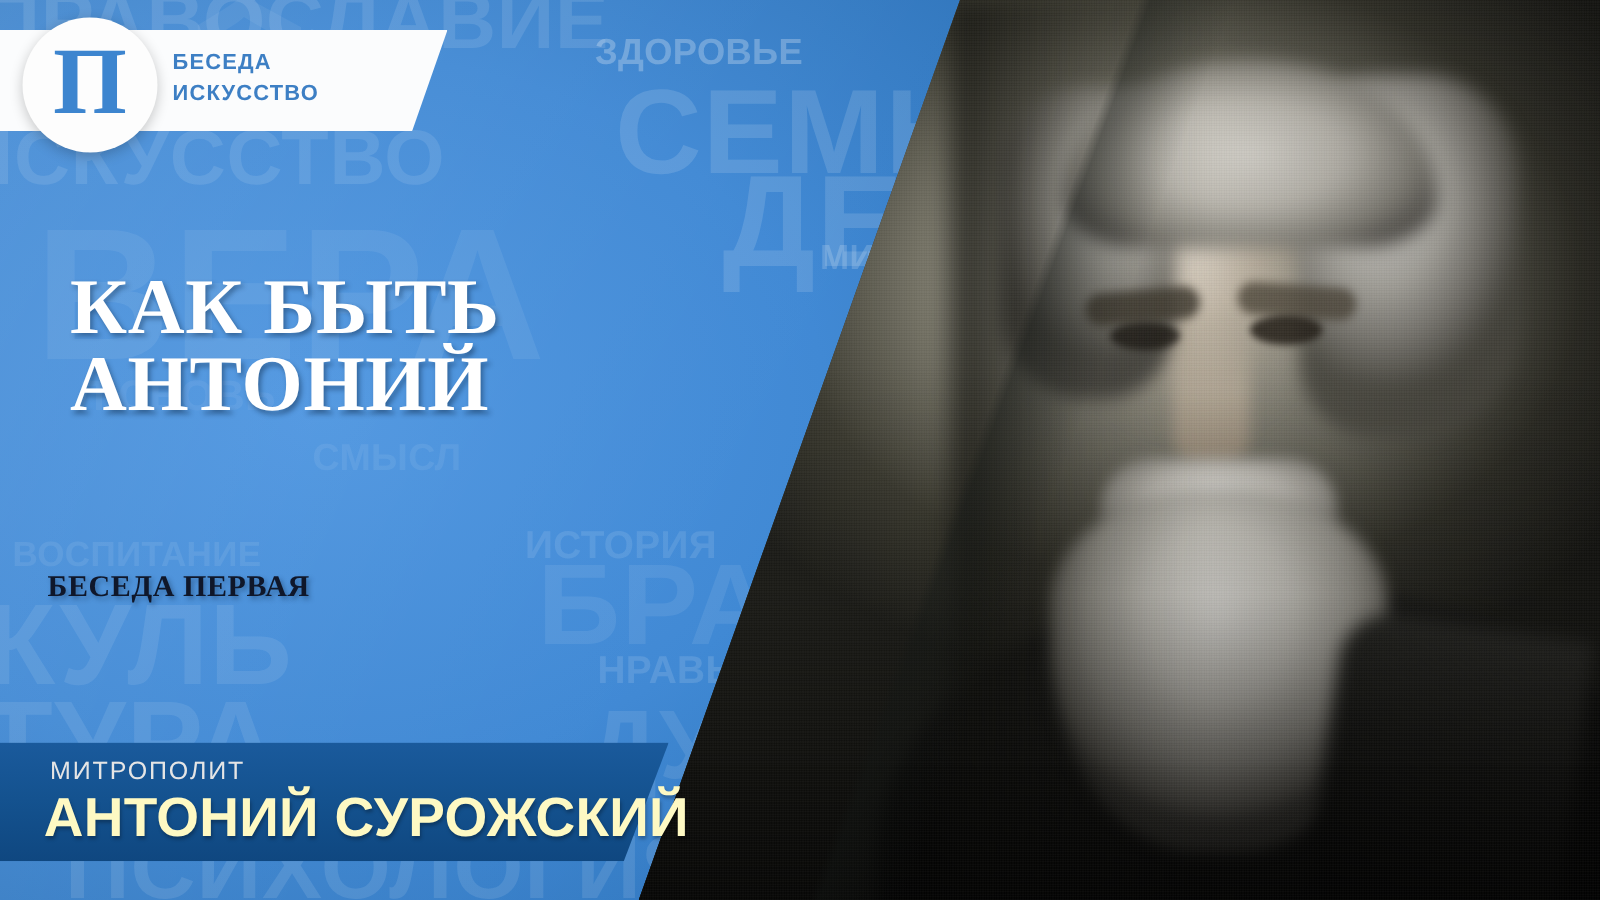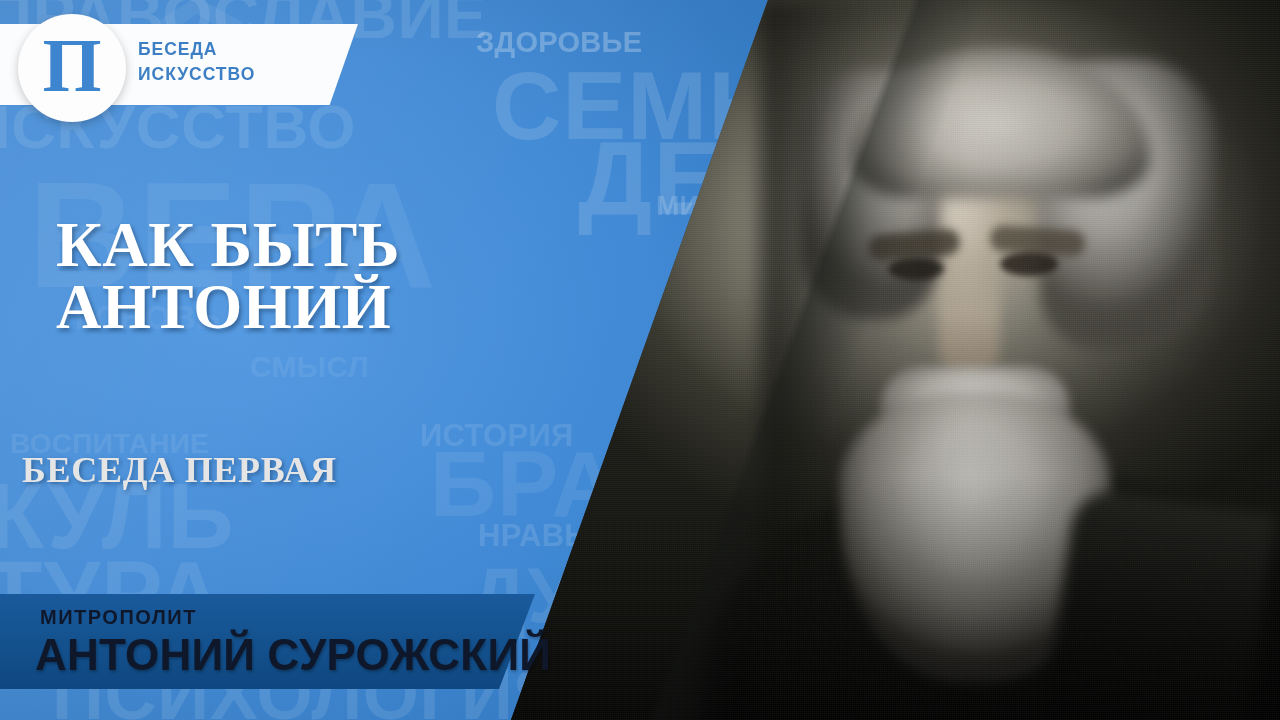--- a/index.html
+++ b/index.html
@@ -274,53 +274,53 @@
     font-weight: 700;
     font-size: 63px;
     line-height: 62px;
     color: #ffffff;
     letter-spacing: 0.008em;
     text-shadow: 2px 3px 4px rgba(12,38,68,0.45);
     white-space: nowrap;
   }
   .subtitle {
     position: absolute;
-    left: 22px; top: 452px;
+    left: 38px; top: 452px;
     font-family: "Liberation Serif", serif;
     font-weight: 700;
-    font-size: 36px;
+    font-size: 24px;
     line-height: 36px;
-    color: #e5e5e5;
+    color: #0f172a;
     letter-spacing: 0.02em;
     text-shadow: 2px 2px 4px rgba(12,38,68,0.40);
     white-space: nowrap;
   }
 
   
   .ribbon {
     position: absolute;
     left: -10px; top: 594px;
     width: 545px; height: 95px;
     background: linear-gradient(180deg, #1a5a9c 0%, #14528f 48%, #0f4780 100%);
     clip-path: polygon(0 0, 100% 0, 93.4% 100%, 0 100%);
     box-shadow: 0 2px 8px rgba(0,0,0,0.22);
   }
   .ribbon-kicker {
     position: absolute;
     left: 40px; top: 606px;
-    color: #0f172a;
-    font-weight: 700;
+    color: #e5e5e5;
+    font-weight: 400;
     font-size: 20px;
     letter-spacing: 0.075em;
     white-space: nowrap;
   }
   .ribbon-name {
     position: absolute;
     left: 35px; top: 630px;
-    color: #0f172a;
+    color: #fef9c3;
     font-weight: 700;
     font-size: 44px;
     line-height: 50px;
     letter-spacing: 0.005em;
     white-space: nowrap;
     text-shadow: 1px 2px 3px rgba(0,0,0,0.28);
   }
 </style>
 </head>
 <body>

